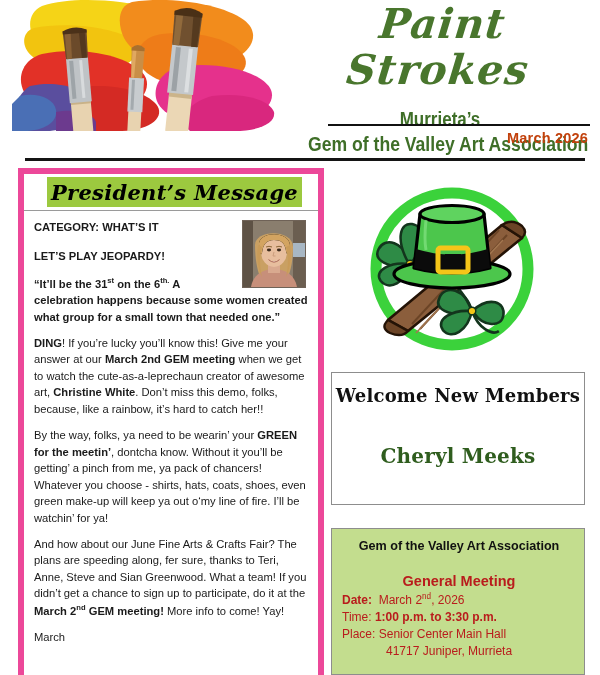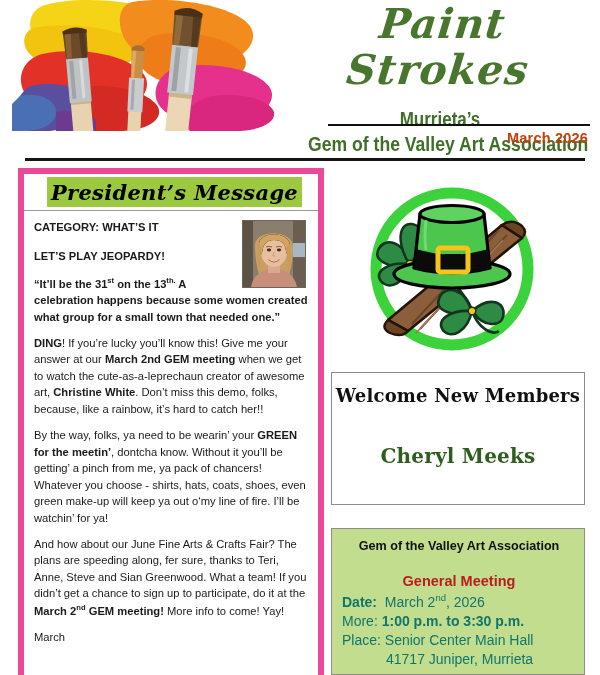--- a/index.html
+++ b/index.html
@@ -188,22 +188,22 @@
     color: #111;
   }
   .meet-head {
     text-align: center;
     font-weight: bold;
     font-size: 14.5px;
     color: #b91c1c;
     margin-top: 20px;
   }
   .meet-row {
-    font-size: 14px;
-    color: #0f766e;
+    font-size: 12px;
+    color: #b91c1c;
     margin-top: 3px;
     white-space: nowrap;
   }
   .meet-label { font-weight: bold; }
   .meet-label-plain { font-weight: normal; }
   .meet-val-bold { font-weight: bold; }
   .meet-indent { padding-left: 44px; }
 </style>
 </head>
 <body>
@@ -324,21 +324,21 @@
 
         <path d="M31 31 L30 35 L32.5 35" stroke="#C79A79" stroke-width="0.9" fill="none"></path>
 
         <path d="M26 39 Q31 43 36 39 Q31 41.5 26 39Z" fill="#FFFFFF"></path>
         <path d="M25.5 38.6 Q31 43.6 36.5 38.6" stroke="#A8614F" stroke-width="1" fill="none"></path>
       </svg>
     </div>
 
     <p class="bold-line tight">CATEGORY:  WHAT’S IT</p>
     <p class="bold-line">LET’S PLAY JEOPARDY!</p>
-    <p class="bold-line"><span>“It’ll be the 31</span><sup>st</sup><span> on the 13</span><sup>th.</sup><span>  A celebration happens because some women created what group for a small town that needed one.”</span></p>
+    <p class="bold-line"><span>“It’ll be the 31</span><sup>st</sup><span> on the 6</span><sup>th.</sup><span>  A celebration happens because some women created what group for a small town that needed one.”</span></p>
 
     <p><b>DING</b><span>!  If you’re lucky you’ll know this!  Give me your answer at our </span><b>March 2nd GEM meeting</b><span> when we get to watch the cute-as-a-leprechaun creator of awesome art, </span><b>Christine White</b><span>.  Don’t miss this demo, folks, because, like a rainbow, it’s hard to catch her!!</span></p>
 
     <p><span>By the way, folks, ya need to be wearin’ your </span><b>GREEN for the meetin’</b><span>, dontcha know.  Without it you’ll be getting’ a pinch from me, ya pack of chancers!   Whatever you choose - shirts, hats, coats, shoes, even green make-up will keep ya out o‘my line of fire.  I’ll be watchin’ for ya!</span></p>
 
     <p><span>And how about our June Fine Arts &amp; Crafts Fair?  The plans are speeding along, fer sure, thanks to Teri, Anne, Steve and Sian Greenwood.  What a team!  If you didn’t get a chance to sign up to participate, do it at the </span><b><span>March 2</span><sup>nd</sup><span> GEM meeting!</span></b><span> More info to come!  Yay!</span></p>
 
     <p>March</p>
   </div>
 </div>
@@ -397,21 +397,21 @@
 </div>
 
 <div class="meeting-box">
   <div class="meet-org">Gem of the Valley Art Association</div>
   <div class="meet-head">General Meeting</div>
   <div class="meet-row">
     <span class="meet-label">Date:</span>
     <span>&nbsp;<span>March 2</span><sup>nd</sup><span>, 2026</span></span>
   </div>
   <div class="meet-row">
-    <span class="meet-label-plain">More:</span>
+    <span class="meet-label-plain">Time:</span>
     <span class="meet-val-bold">1:00 p.m. to 3:30 p.m.</span>
   </div>
   <div class="meet-row">
     <span class="meet-label-plain">Place:</span>
     <span>Senior Center Main Hall</span>
   </div>
   <div class="meet-row meet-indent">41717 Juniper, Murrieta</div>
 </div>
 
 </body></html>

